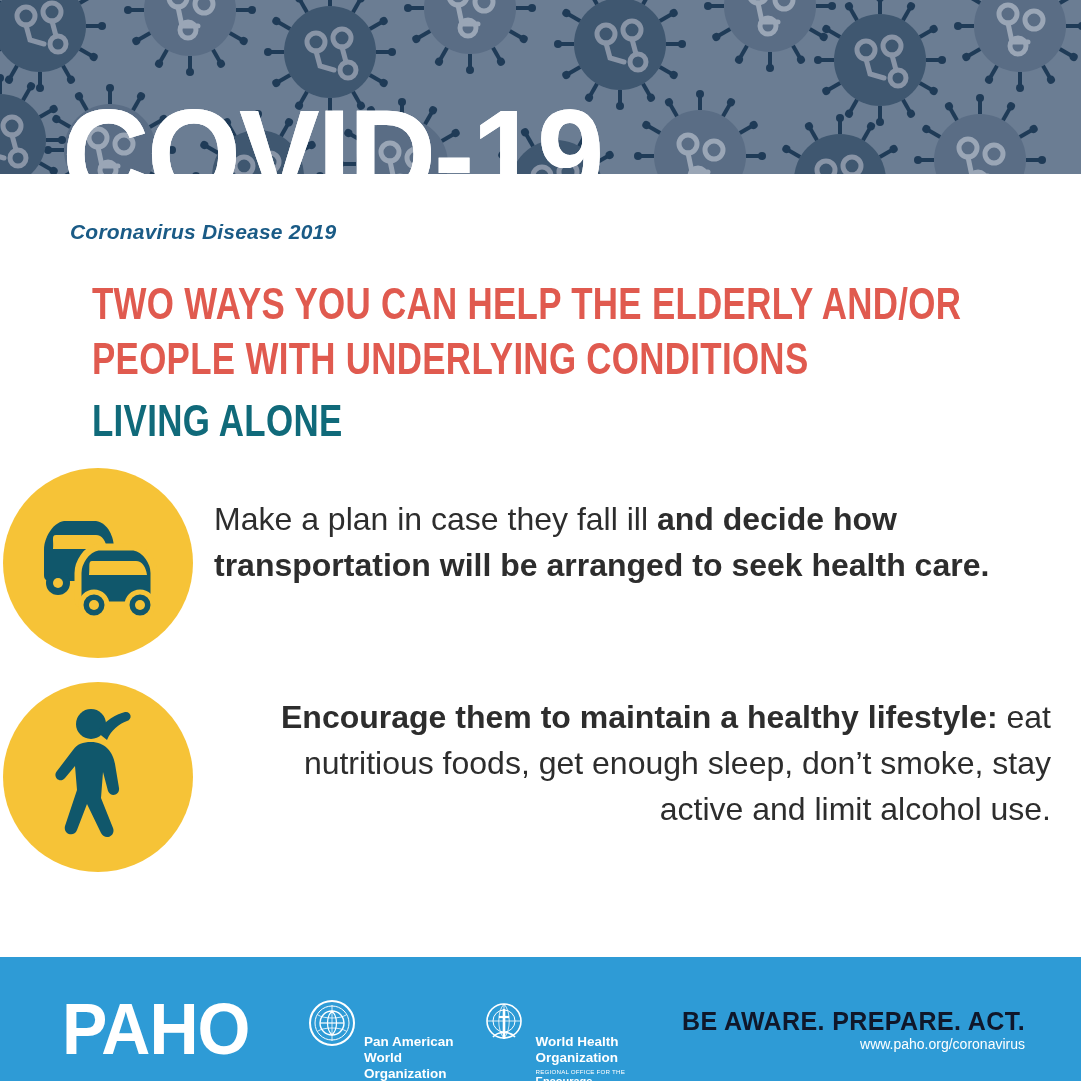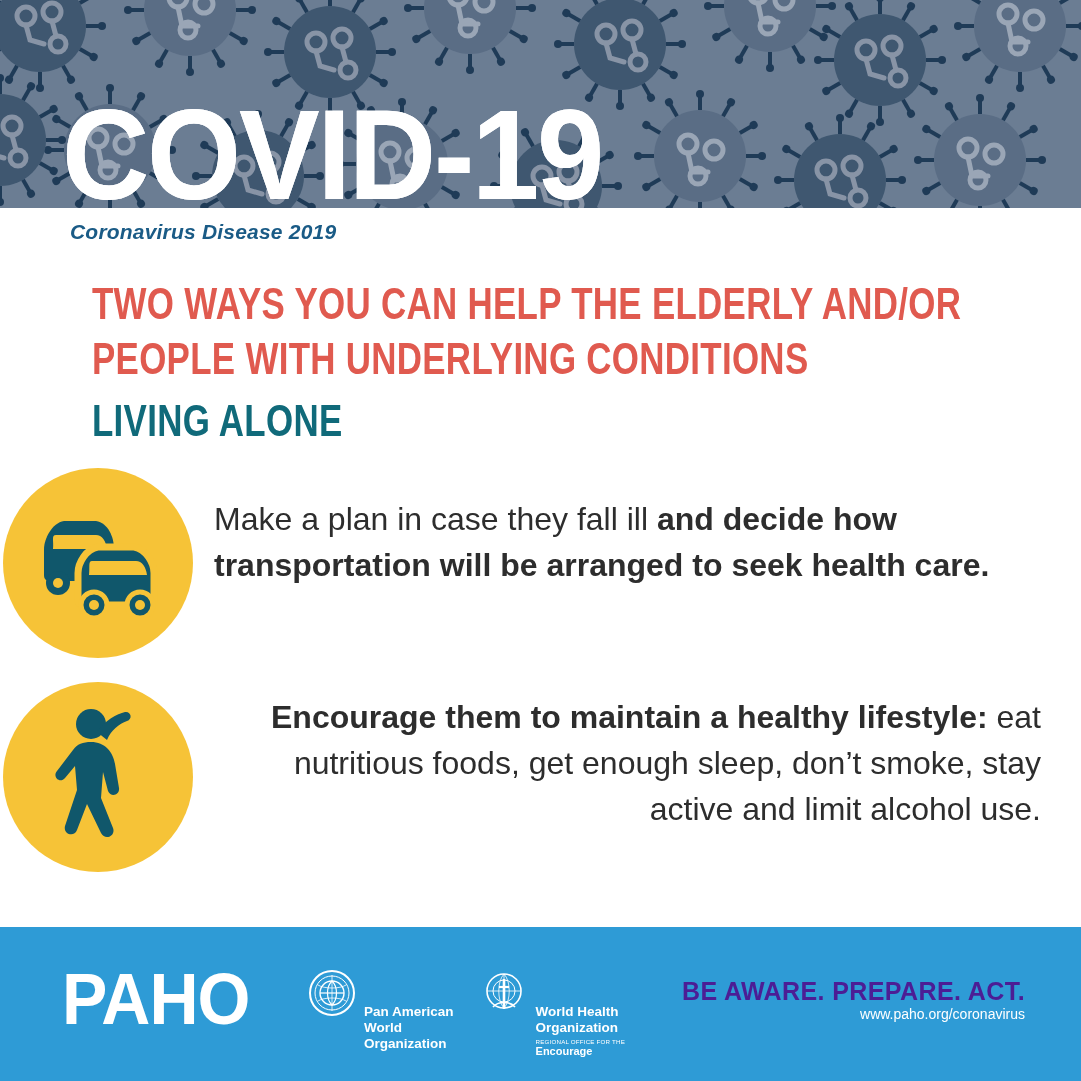--- a/index.html
+++ b/index.html
@@ -18,21 +18,21 @@
     width: 1081px;
     height: 1081px;
     background: #ffffff;
     overflow: hidden;
   }
 
   
   .header {
     position: relative;
     width: 1081px;
-    height: 208px;
+    height: 174px;
     background: #6b7d93;
     overflow: hidden;
   }
   .header-virus-layer {
     position: absolute;
     inset: 0;
     width: 1081px;
     height: 215px;
   }
   .covid-title {
@@ -114,40 +114,40 @@
     height: 190px;
     border-radius: 50%;
     background: #f6c337;
     display: flex;
     align-items: center;
     justify-content: center;
   }
   .tip-text {
     flex: 1 1 auto;
     padding-left: 18px;
-    padding-right: 40px;
+    padding-right: 30px;
     font-family: "Liberation Sans", sans-serif;
     font-size: 32px;
     line-height: 1.44;
     color: #2d2d2d;
   }
   .tip-text b {
     font-weight: bold;
   }
   .tip-1 .tip-text { padding-top: 28px; }
   .tip-2 { margin-top: 24px; }
   .tip-2 .tip-text { padding-top: 12px; text-align: right; }
 
   
   .footer {
     position: absolute;
     left: 0;
     bottom: 0;
     width: 1081px;
-    height: 154px;
+    height: 124px;
     background: #2e9bd6;
   }
   .paho-wordmark {
     position: absolute;
     left: 62px;
     top: 36px;
     font-family: "Liberation Sans", sans-serif;
     font-weight: bold;
     font-size: 68px;
     color: #ffffff;
@@ -190,21 +190,21 @@
   .tagline {
     position: absolute;
     right: 56px;
     top: 50px;
     text-align: right;
   }
   .tagline-main {
     font-family: "Liberation Sans", sans-serif;
     font-weight: bold;
     font-size: 25px;
-    color: #4c1d95;
+    color: #0f172a;
     letter-spacing: 0.4px;
   }
   .tagline-url {
     font-family: "Liberation Sans", sans-serif;
     font-size: 14px;
     color: #ffffff;
   }
 </style>
 </head>
 <body>

